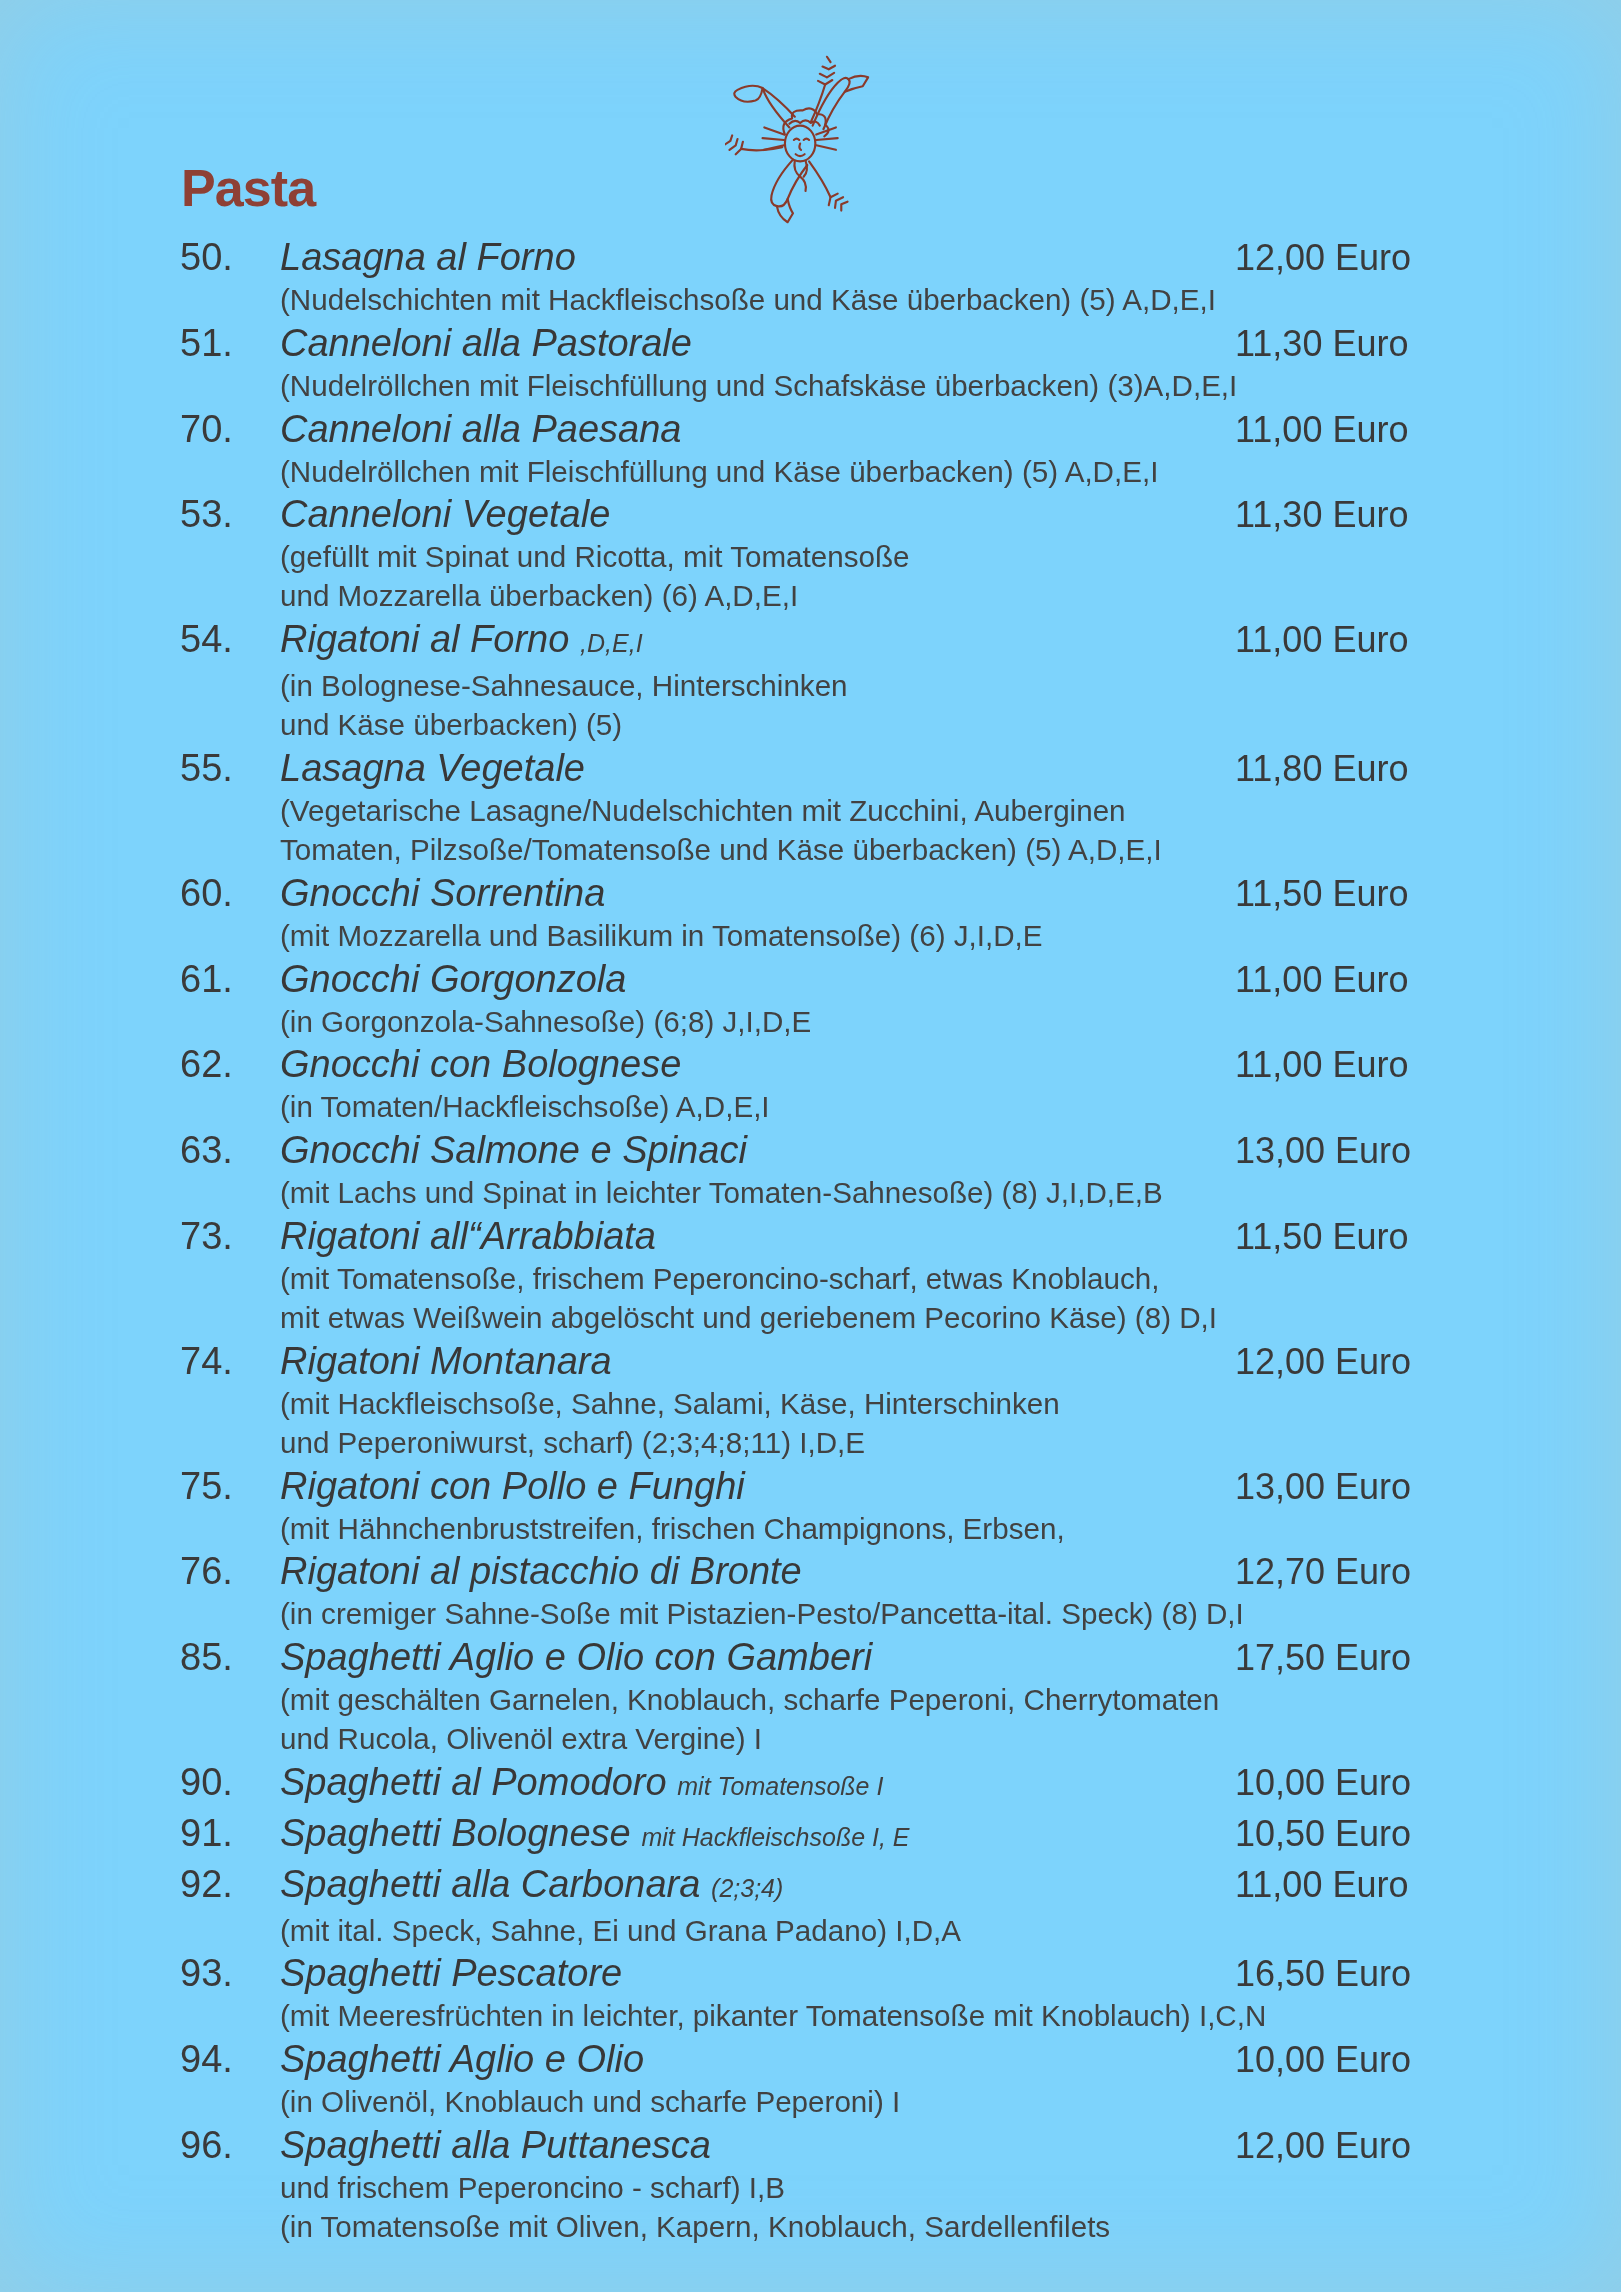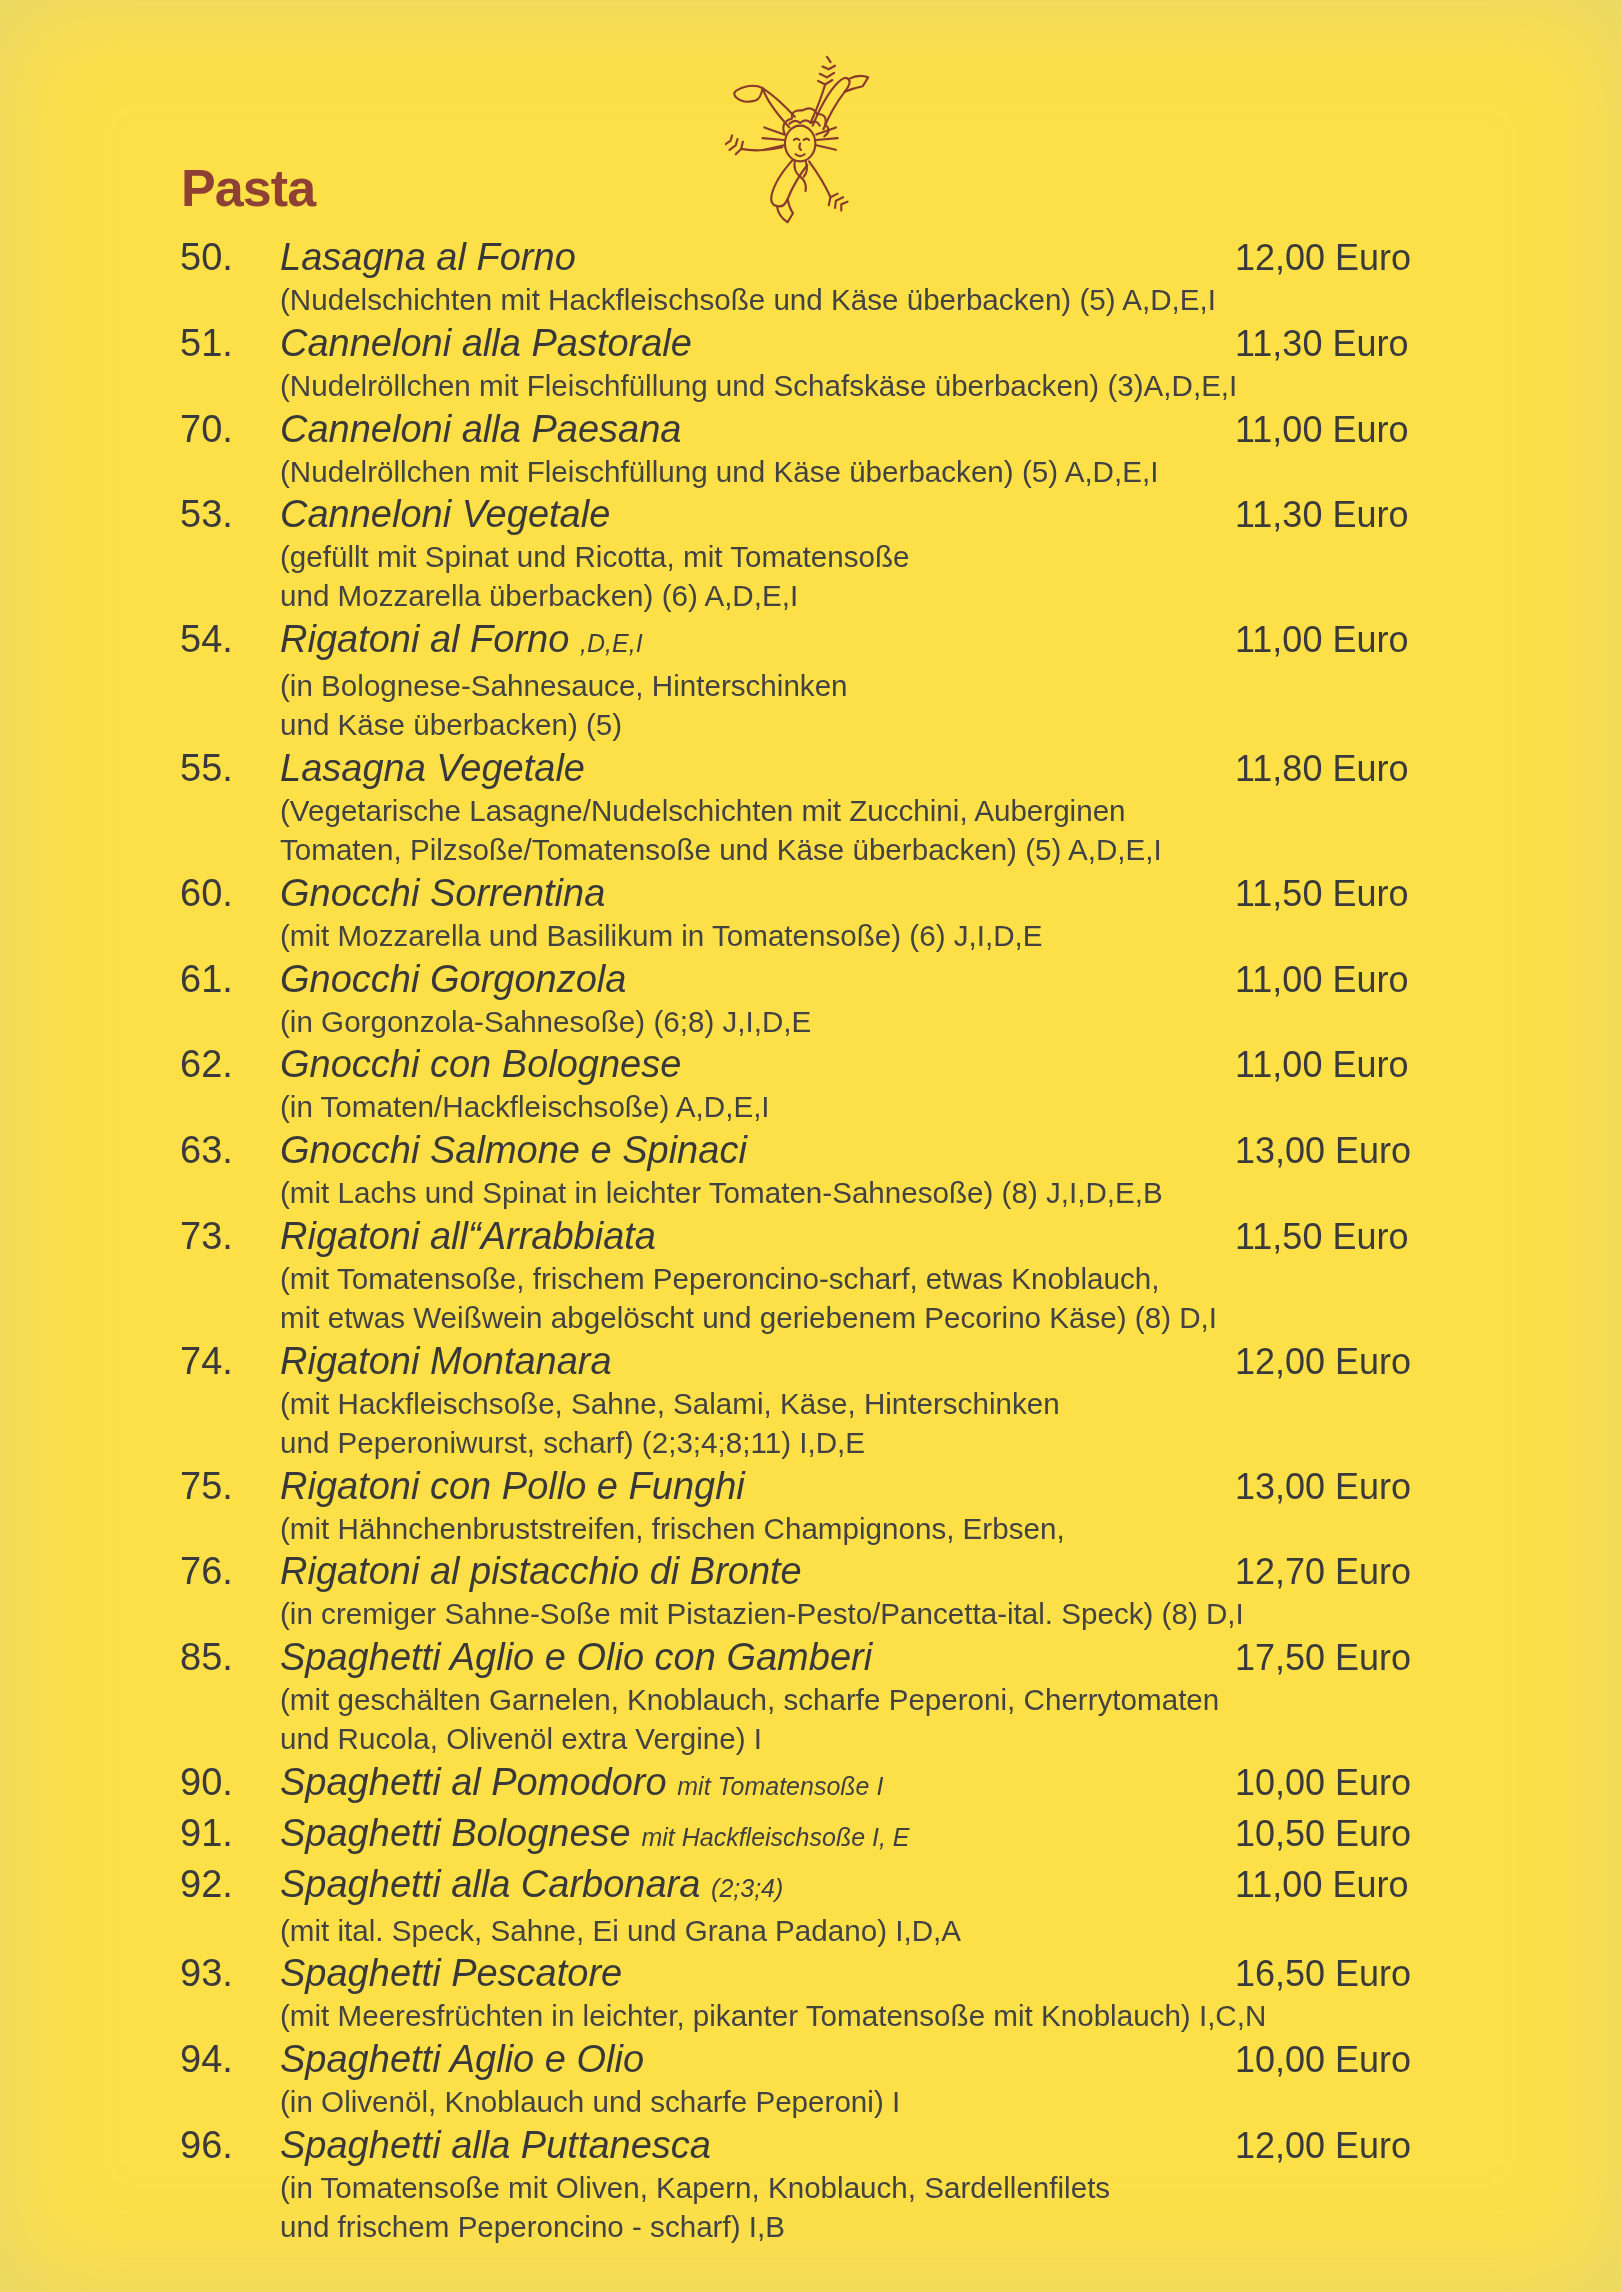--- a/index.html
+++ b/index.html
@@ -1,19 +1,19 @@
 <!DOCTYPE html>
 <html style="font-size:14.3px"><head>
 <meta charset="utf-8">
 <style>
   html,body{margin:0;padding:0;background:#d8dad6;}
   .page{
     position:relative;
     width:1621px;height:2293px;
-    background:#fde047;
+    background:#7dd3fc;
     font-family:"Liberation Sans", sans-serif;
     color:#3a3a3a;
     overflow:hidden;
     box-shadow:inset 0 0 107px rgba(190,195,185,.35);
   }
   .emblem{position:absolute;left:725px;top:52px;width:161px;height:175px;}
   .page-title{
     position:absolute;left:181px;top:158px;margin:0;
     font-size:52px;font-weight:600;letter-spacing:-0.9px;
     color:#8e4035;
@@ -311,21 +311,21 @@
         </div>
       <div class="price">10,00 Euro</div>
     </div>
 
     <div class="item">
       <div class="num">96.</div>
       <div class="body">
         <div class="title-line">
           <span class="title">Spaghetti alla Puttanesca</span>
         </div>
-      <div class="desc">(in Tomatensoße mit Oliven, Kapern, Knoblauch, Sardellenfilets</div>
-          <div class="desc">und frischem Peperoncino - scharf) I,B</div>
+      <div class="desc">und frischem Peperoncino - scharf) I,B</div>
+          <div class="desc">(in Tomatensoße mit Oliven, Kapern, Knoblauch, Sardellenfilets</div>
         </div>
       <div class="price">12,00 Euro</div>
     </div>
   </div>
 
 </div>
 
 
 </body></html>

